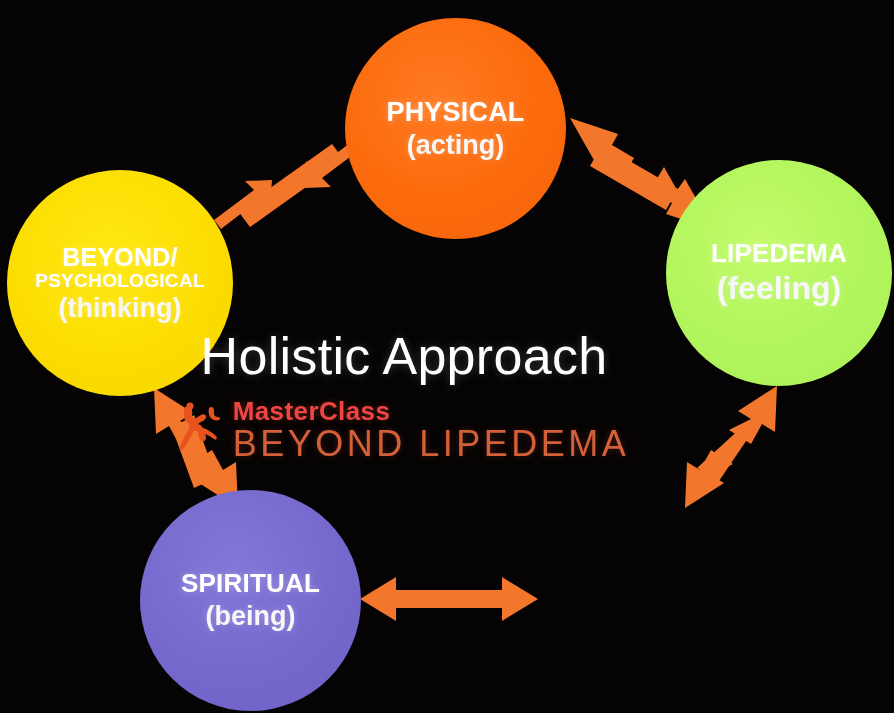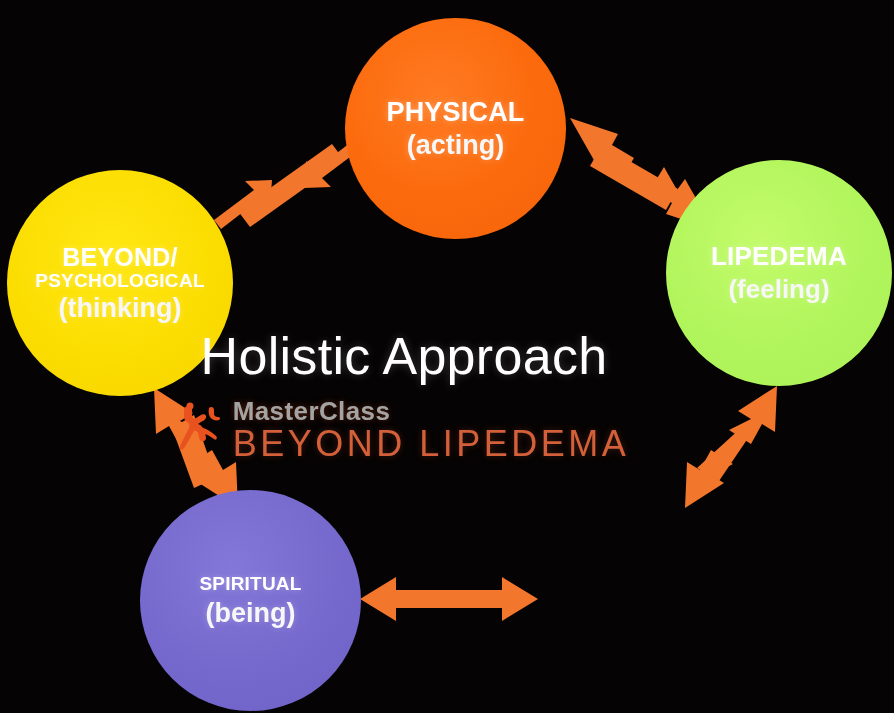--- a/index.html
+++ b/index.html
@@ -60,27 +60,27 @@
   #node-mental .title2 { font-size: 19px; font-weight: bold; color:#fff;
                          letter-spacing: .3px; margin-top: 1px;
                          text-shadow: 0 0 6px rgba(255,255,255,0.30); text-align: center; }
   #node-mental .sub    { font-size: 27px; margin-top: 4px; }
 
   #node-emotional {
     left: 666px; top: 160px; width: 226px; height: 226px;
     background: radial-gradient(circle at 42% 36%, #c3fb6a 0%, #b1f55c 55%, #a8f155 100%);
   }
   #node-emotional .title { font-size: 26px; }
-  #node-emotional .sub   { font-size: 26px; margin-top: 5px; }
+  #node-emotional .sub   { font-size: 32px; margin-top: 5px; }
 
   #node-spiritual {
     left: 140px; top: 490px; width: 221px; height: 221px;
     background: radial-gradient(circle at 42% 34%, #8377d8 0%, #7569cd 55%, #6d61c6 100%);
   }
-  #node-spiritual .title { font-size: 19px; }
+  #node-spiritual .title { font-size: 26px; }
   #node-spiritual .sub   { font-size: 27px; margin-top: 5px; }
 
   #node-social {
     left: 536px; top: 481px; width: 223px; height: 223px;
     background: radial-gradient(circle at 42% 32%, #8ee0ea 0%, #79d6e2 55%, #6fd0dd 100%);
   }
   #node-social .title { font-size: 26px; }
   #node-social .sub   { font-size: 27px; margin-top: 5px; }
 
   
@@ -116,21 +116,21 @@
     gap: 10px;
   }
   #logo-mark { flex: 0 0 auto; }
   #logo-words {
     display: flex;
     flex-direction: column;
     align-items: flex-start;
     line-height: 1;
   }
   #logo-primary {
-    color: #a3a3a3;
+    color: #ef4444;
     font-size: 26px;
     font-weight: bold;
     letter-spacing: 0.4px;
     text-shadow: 0 0 6px rgba(232,82,31,0.35);
   }
   #logo-secondary {
     color: #d4603a;
     font-size: 36px;
     font-weight: 400;
     letter-spacing: 3.5px;

